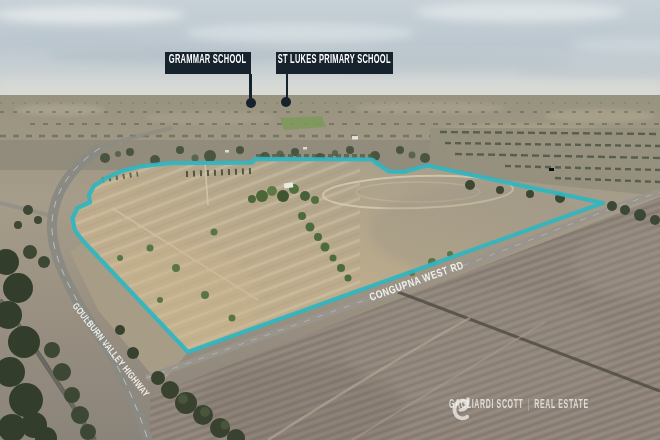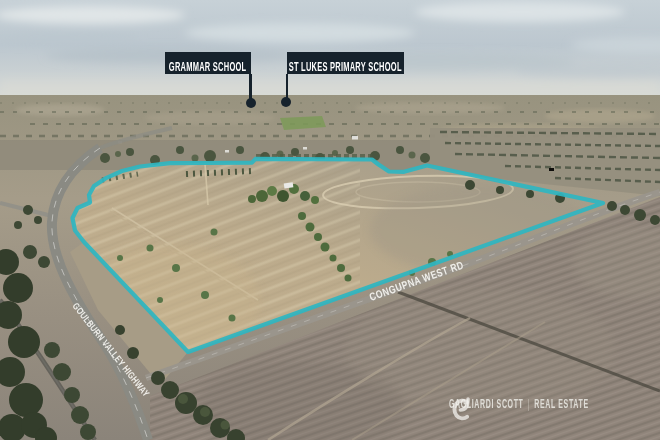--- a/index.html
+++ b/index.html
@@ -1,21 +1,21 @@
 <!DOCTYPE html>
 <html><head>
 <meta charset="utf-8">
 <style>
   html,body{margin:0;padding:0;background:#222;}
   .stage{position:relative;width:660px;height:440px;overflow:hidden;
          font-family:"Liberation Sans",sans-serif;background:#a59c8a;}
   .stage svg{position:absolute;left:0;top:0;}
   
   .callout{position:absolute;top:52px;height:22px;background:#16222c;
-           display:flex;align-items:flex-end;justify-content:center;z-index:5;}
+           display:flex;align-items:flex-start;justify-content:center;z-index:5;}
   .callout span{color:#ffffff;font-weight:700;font-size:12.5px;letter-spacing:.4px;
                 transform:scaleX(.6);transform-origin:center;white-space:nowrap;}
   .leader{position:absolute;top:74px;width:2.5px;height:26px;background:#16222c;z-index:5;}
   .dot{position:absolute;width:10px;height:10px;border-radius:50%;background:#16222c;z-index:5;}
   
   .watermark{position:absolute;left:449px;top:396px;display:flex;align-items:center;gap:6px;z-index:5;}
   .wm-text{display:flex;align-items:center;gap:8px;transform:scaleX(.52);transform-origin:left center;
            color:rgba(243,242,238,.8);font-weight:700;font-size:13.5px;letter-spacing:1.2px;white-space:nowrap;}
   .wm-div{opacity:.55;font-weight:400;}
   .svg-label{font-family:"Liberation Sans",sans-serif;font-weight:bold;fill:#f4f3ef;opacity:.95;}
@@ -267,21 +267,21 @@
 
   <use href="#parcel" fill="none" stroke="#2fb6c1" stroke-width="4.2" stroke-linejoin="round" stroke-linecap="round" opacity=".93"></use>
 
   <text class="svg-label" font-size="9.5" letter-spacing=".4" transform="translate(72,306) rotate(51.5) scale(.78,1)">GOULBURN VALLEY HIGHWAY</text>
   <text class="svg-label" font-size="11" letter-spacing=".6" transform="translate(371,301) rotate(-19.5) scale(.78,1)">CONGUPNA WEST RD</text>
 </svg>
 
 <div class="callout" style="left:165px;width:86px">
   <span>GRAMMAR SCHOOL</span>
 </div>
-<div class="callout" style="left:287px;width:117px">
+<div class="callout" style="left:276px;width:117px">
   <span>ST LUKES PRIMARY SCHOOL</span>
 </div>
 <div class="leader" style="left:249px"></div>
 <div class="leader" style="left:285.5px"></div>
 <div class="dot" style="left:246px;top:98px"></div>
 <div class="dot" style="left:281px;top:97px"></div>
 
 <div class="watermark">
   <svg width="22" height="27" viewBox="0 0 26 30">
     <path d="M 21.5,6.5 A 9.5,10.5 0 1 0 21.5,23.5" stroke="#eceae6" stroke-width="4.6" fill="none" stroke-linecap="round" opacity=".8"></path>

